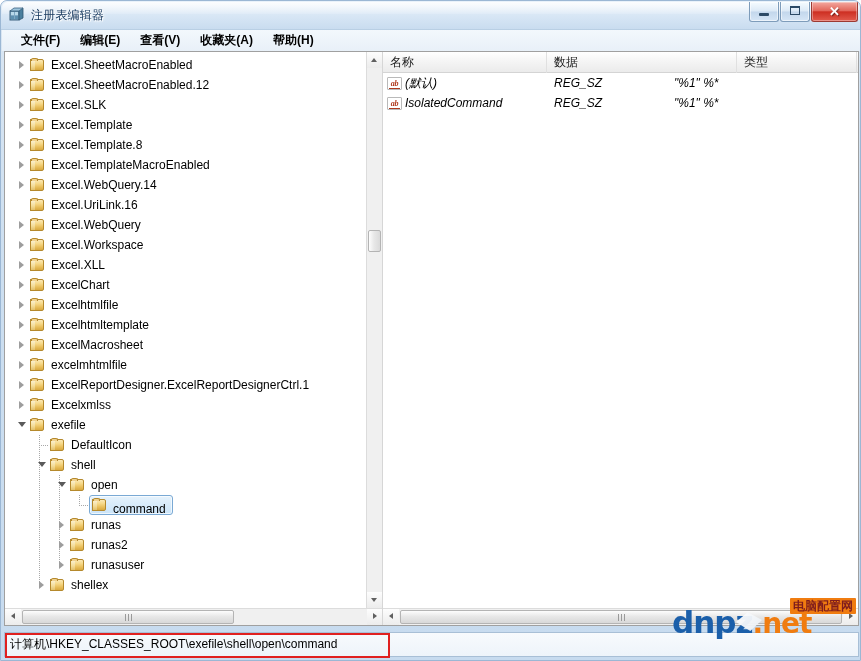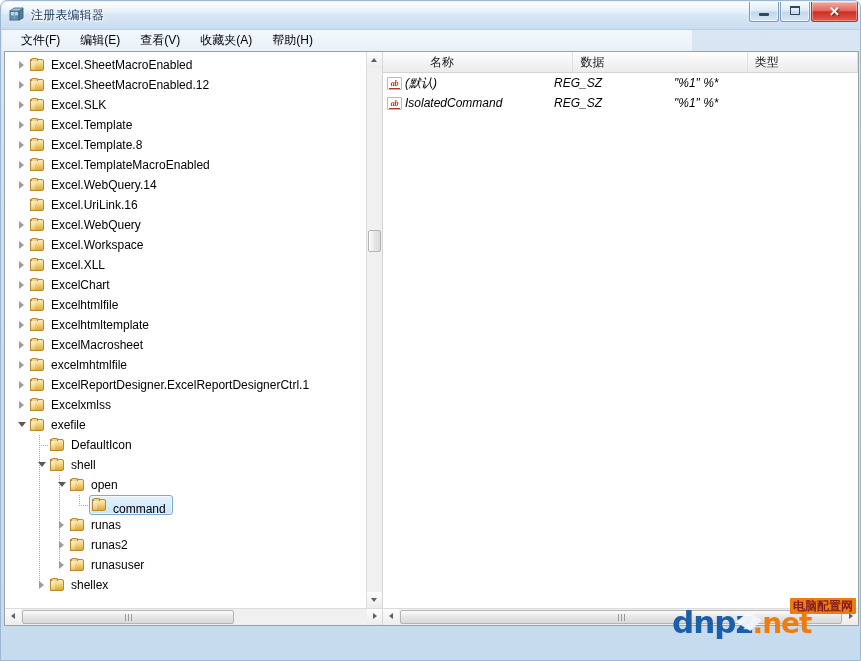--- a/index.html
+++ b/index.html
@@ -125,26 +125,27 @@
     font-weight: bold;
     font-family: "Liberation Sans", sans-serif;
     text-shadow: 1px 1px 1px rgba(0,0,0,0.45);
   }
 
   
   .menubar {
     position: absolute;
     left: 1px;
     top: 29px;
-    width: 690px;
+    width: 859px;
     height: 21px;
     background: linear-gradient(to bottom, #f3f8fc 0%, #e8f0f8 100%);
     display: flex;
     align-items: center;
     box-sizing: border-box;
+    font-weight: bold;
   }
   .menuitem {
     font-size: 12px;
     color: #000000;
     padding: 2px 9px 3px 9px;
     margin-left: 2px;
     white-space: nowrap;
     cursor: default;
   }
   .menuitem:first-child { margin-left: 10px; }
@@ -963,21 +964,21 @@
               </span>
           </div>
           <div class="sb-harrow right">
             <span class="ar"></span>
           </div>
         </div>
       </div>
 
       <div class="list-pane">
         <div class="lv-header" id="lv-header">
-            <div class="lv-col" style="width: 164px; margin-left: 40px;">名称</div>
+            <div class="lv-col" style="width: 164px;">名称</div>
             <div class="lv-col" style="width: 190px;">数据</div>
             <div class="lv-col" style="width: 120px;">类型</div>
           </div>
         <div class="lv-body" id="lv-body">
             <div class="lv-row">
               <div class="lv-cell" style="width: 164px;">
                 <span class="ab-icon">ab</span>
                 <span>(默认)</span>
               </div>
               <div class="lv-cell" style="width: 120px; padding-left: 7px;">REG_SZ</div>
@@ -1005,20 +1006,25 @@
               </span>
           </div>
           <div class="sb-harrow right">
             <span class="ar"></span>
           </div>
         </div>
       </div>
 
     </div>
 
+    <div class="statusbar">
+      <div class="status-text">计算机\HKEY_CLASSES_ROOT\exefile\shell\open\command</div>
+      <div class="status-sep"></div>
+      <div class="status-highlight"></div>
+    </div>
 
     <div class="watermark">
       <div class="wm-text">
         <span>dnpz</span><span class="wm-net">.net</span>
       </div>
       <div class="wm-swoosh"></div>
       <div class="wm-badge">电脑配置网</div>
     </div>
 
   </div>

